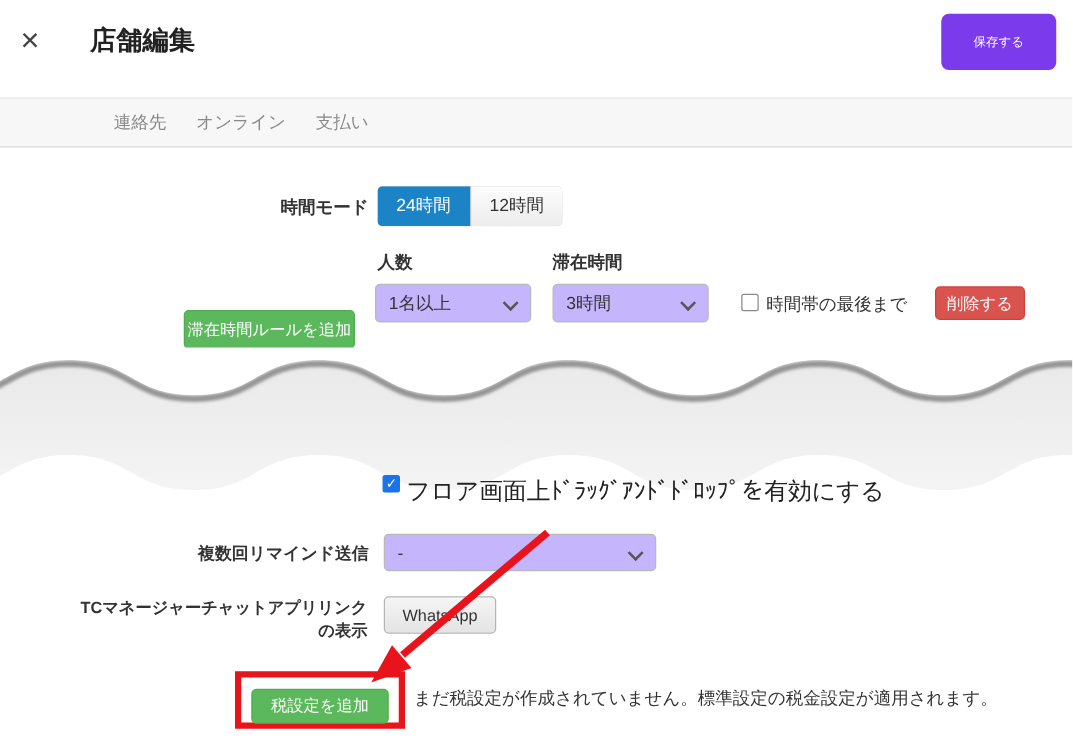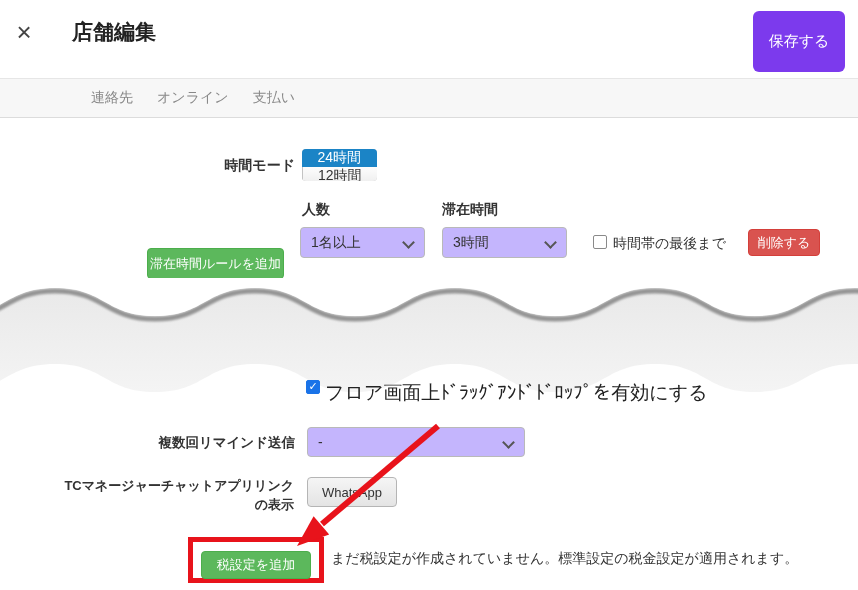--- a/index.html
+++ b/index.html
@@ -8,22 +8,22 @@
   }
   *{box-sizing:border-box;}
   html,body{margin:0;padding:0;background:#fff;}
   body{font-family:"Liberation Sans","DejaVu Sans",sans-serif;color:#333;}
   .screen{position:relative;width:858px;height:590px;background:#fff;overflow:hidden;}
 
   
   .close-btn{position:absolute;left:8px;top:16px;width:32px;height:32px;border:none;background:none;
     font-size:26px;line-height:32px;color:#444;cursor:pointer;padding:0;font-weight:400;}
   .page-title{position:absolute;left:72px;top:18px;font-size:21px;font-weight:600;color:#222;}
-  .save-btn{position:absolute;left:753px;top:11px;width:92px;height:61px;border:none;border-radius:6px;
-    background:var(--purple);color:#fff;font-size:15px;cursor:pointer;font-family:inherit;}
+  .save-btn{position:absolute;left:753px;top:11px;width:92px;height:45px;border:none;border-radius:6px;
+    background:var(--purple);color:#fff;font-size:10px;cursor:pointer;font-family:inherit;}
 
   
   .tabbar{position:absolute;left:0;top:78px;width:858px;height:40px;background:#f7f7f7;
     border-top:1px solid #e6e6e6;border-bottom:1px solid #dcdcdc;display:flex;align-items:center;
     padding-left:79px;}
   .tab{font-size:14px;color:#888;padding:6px 12px;border-radius:4px;cursor:pointer;white-space:nowrap;}
   .tab.active{background:var(--accent-blue);color:#fff;}
 
   
   .flabel{position:absolute;font-size:14px;font-weight:600;color:#333;white-space:nowrap;}
@@ -38,21 +38,21 @@
   .cblabel{position:absolute;font-size:14px;color:#333;white-space:nowrap;cursor:default;}
 
   .btn{position:absolute;border:none;border-radius:4px;color:#fff;font-size:13px;cursor:pointer;
     display:flex;align-items:center;justify-content:center;font-family:inherit;white-space:nowrap;}
   .btn-green{background:var(--green);border:1px solid var(--green-border);}
   .btn-red{background:var(--red);border:1px solid #d43f3a;}
   .btn-grey{background:linear-gradient(#f5f5f5,#e4e4e4);border:1px solid #b5b5b5;color:#333;}
 
   
   .toggle{position:absolute;left:302px;top:149px;height:32px;display:flex;border-radius:4px;overflow:hidden;
-    box-shadow:0 0 0 1px #c3c3c3 inset;flex-direction:column;}
+    box-shadow:0 0 0 1px #c3c3c3 inset;}
   .seg{display:flex;align-items:center;justify-content:center;padding:0 15px;font-size:14px;color:#333;
     background:linear-gradient(#fdfdfd,#ececec);cursor:pointer;border-left:1px solid #c3c3c3;}
   .seg:first-child{border-left:none;}
   .seg.active{background:var(--accent-blue);color:#fff;box-shadow:none;}
 
   .wave{position:absolute;left:0;top:278px;pointer-events:none;}
   .note{position:absolute;font-size:14px;color:#333;white-space:nowrap;}
   .hl-box{position:absolute;left:188px;top:537px;width:136px;height:46px;border:5px solid var(--highlight);}
   .overlay{position:absolute;left:0;top:0;pointer-events:none;}
   .tc-label{position:absolute;left:0;top:476px;width:294px;text-align:right;font-size:13px;font-weight:600;

